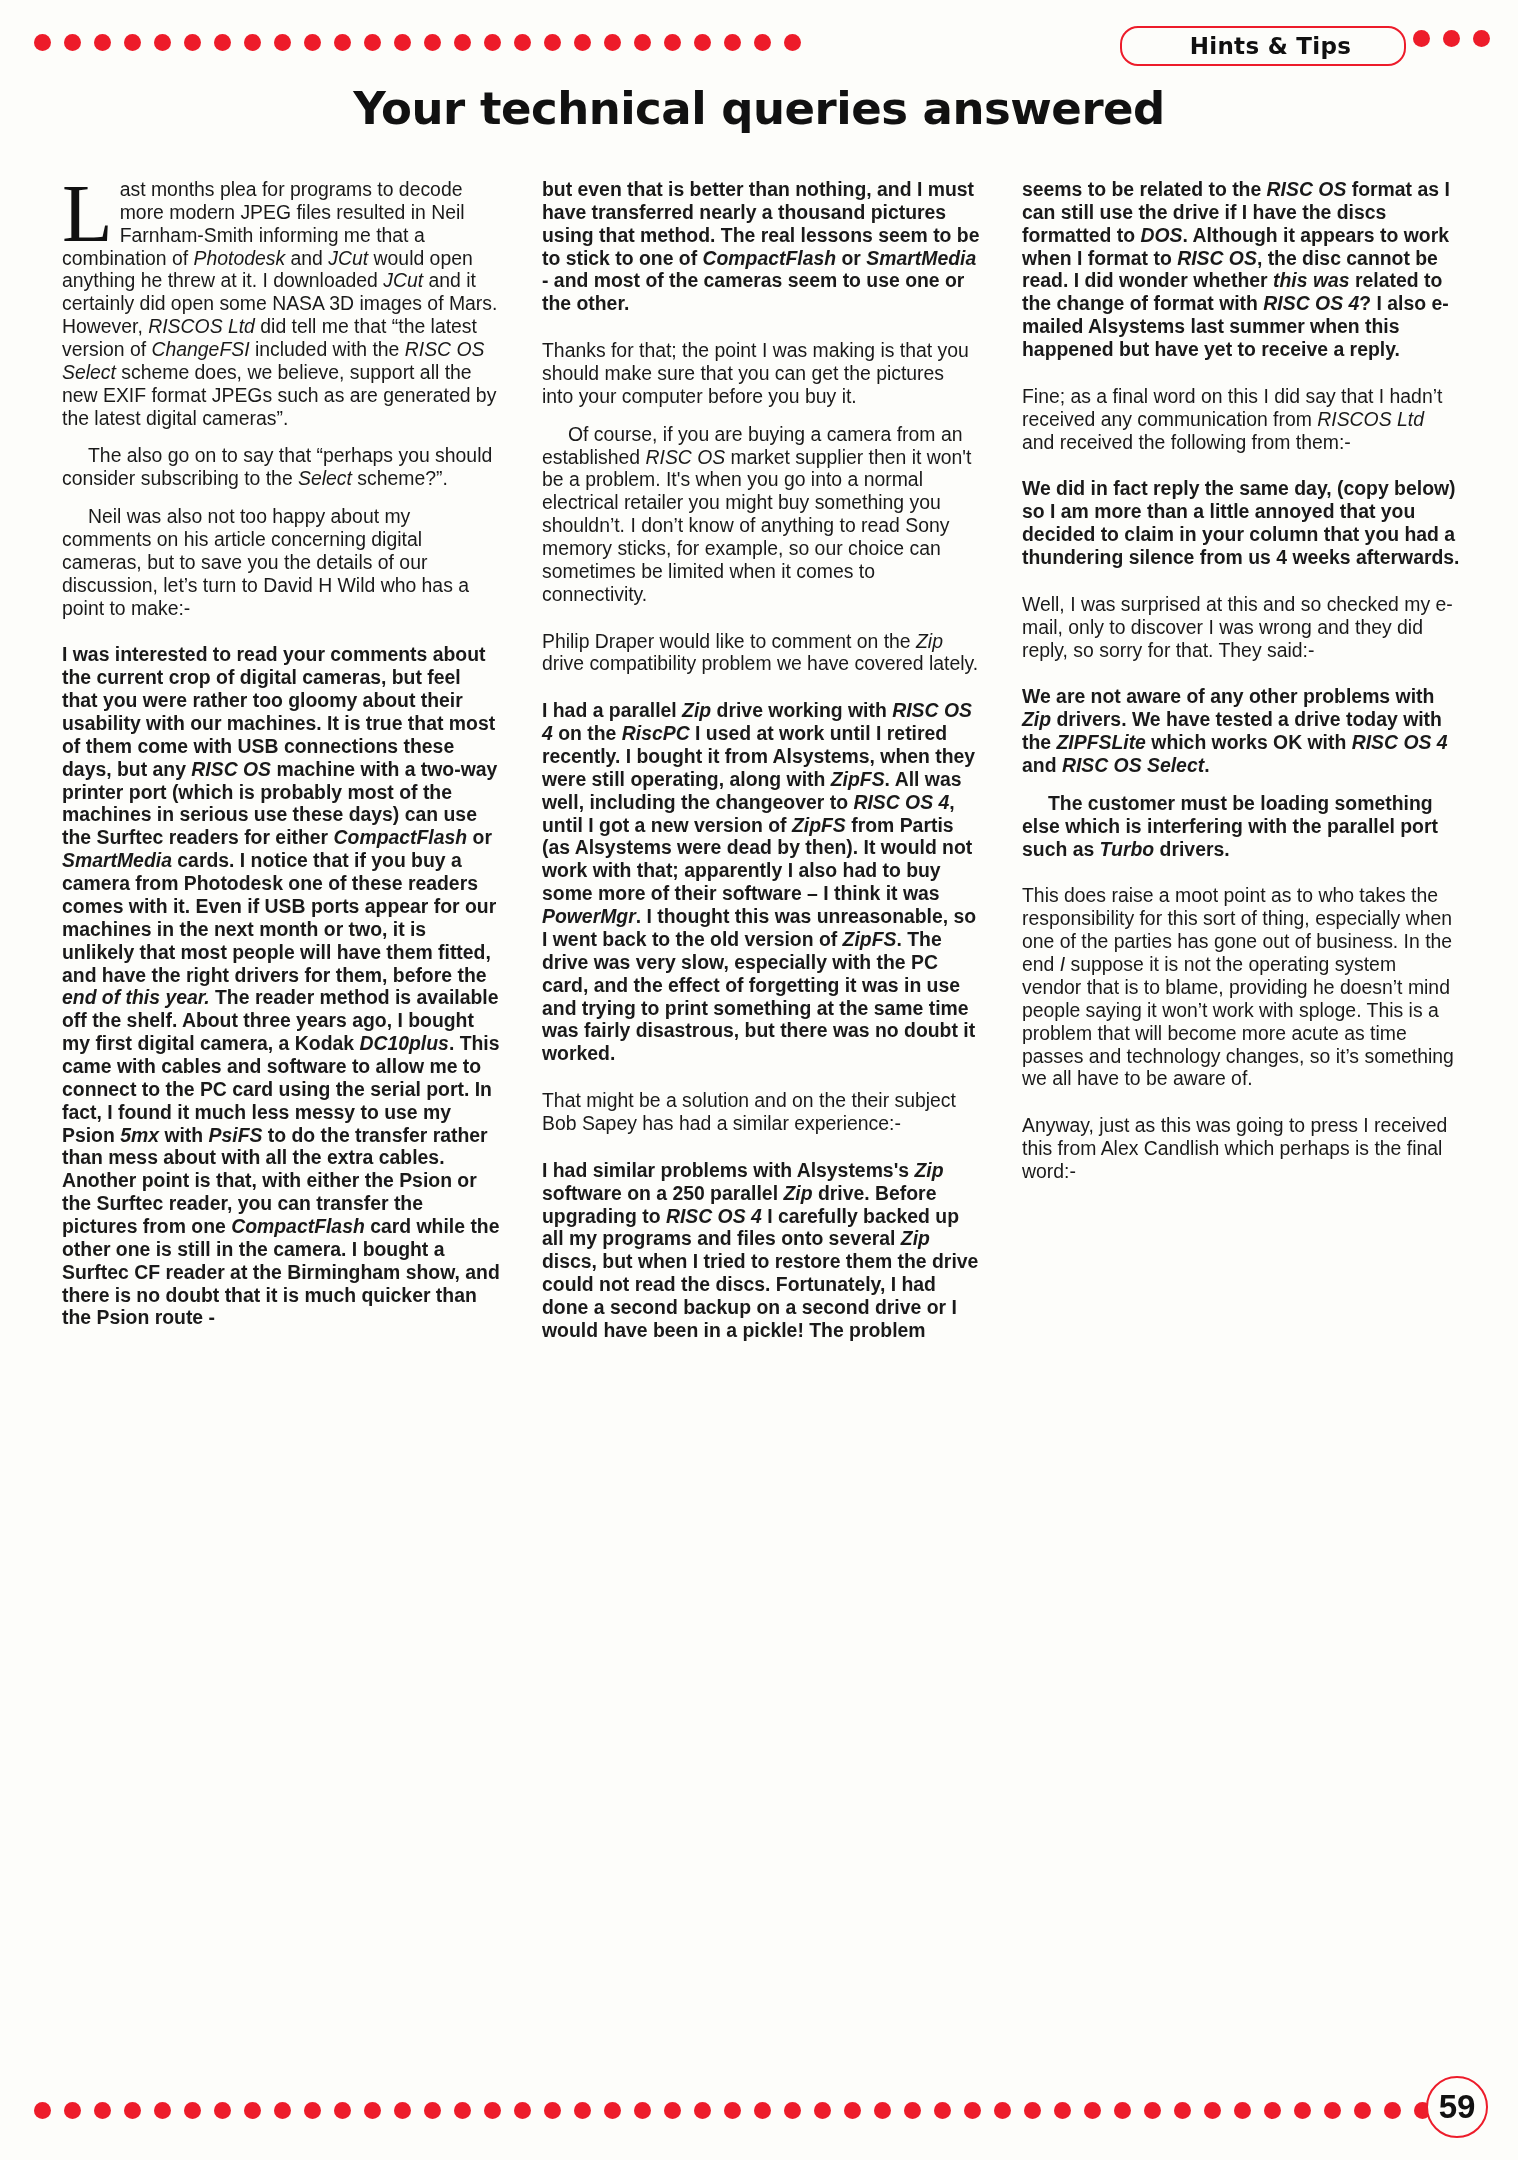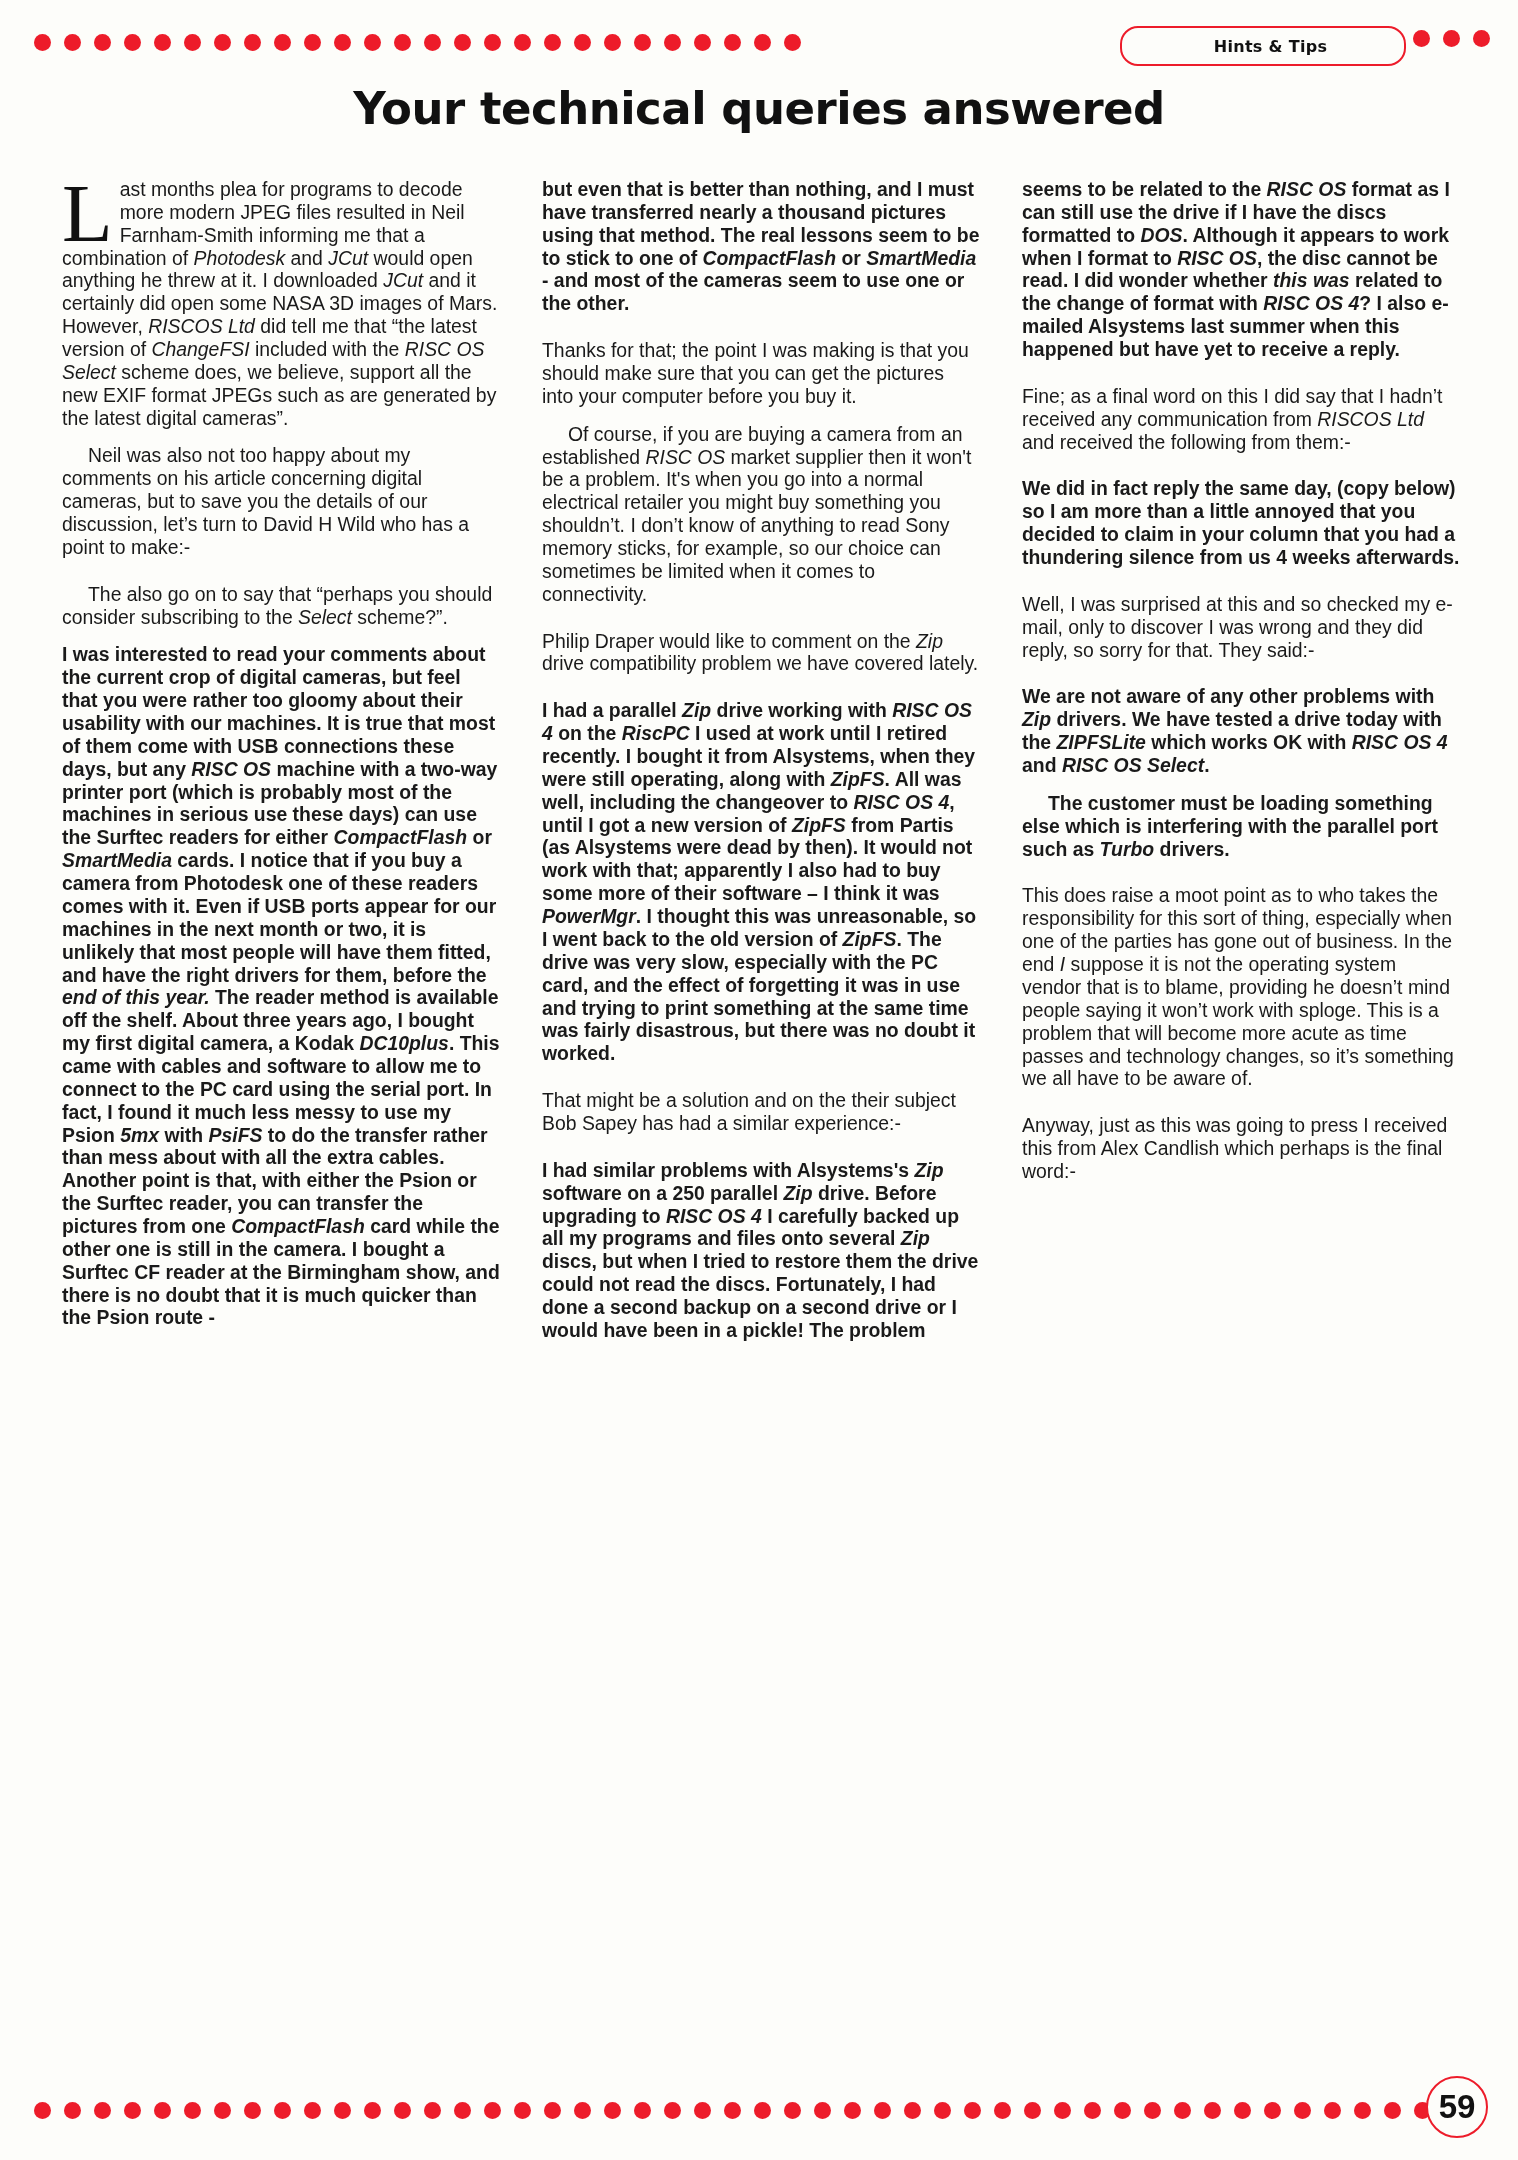--- a/index.html
+++ b/index.html
@@ -51,21 +51,21 @@
     border: 2.5px solid #ed1c2a;
     border-radius: 18px;
     background: #fdfdfa;
     display: flex;
     align-items: center;
     justify-content: center;
   }
   .hints-tab span {
     font-family: "DejaVu Sans", sans-serif;
     font-weight: bold;
-    font-size: 16px;
+    font-size: 23px;
     letter-spacing: .3px;
     color: #111;
     margin-left: 15px;
   }
   .tab-dots {
     position: absolute;
     top: 30px;
     right: 28px;
     display: flex;
     gap: 13px;
@@ -190,22 +190,22 @@
       <span class="dot"></span>
       <span class="dot"></span>
       <span class="dot"></span>
     </div>
 
   <div class="title">Your technical queries answered</div>
 
   <div class="columns">
     <div class="col">
         <p class="dropcap-para"><span class="dropcap">L</span><span>ast months plea for programs to decode more modern JPEG files resulted in Neil Farnham-Smith informing me that a combination of </span><em>Photodesk</em><span> and </span><em>JCut</em><span> would open anything he threw at it. I downloaded </span><em>JCut</em><span> and it certainly did open some NASA 3D images of Mars. However, </span><em>RISCOS Ltd</em><span> did tell me that “the latest version of </span><em>ChangeFSI</em><span> included with the </span><em>RISC OS Select</em><span> scheme does, we believe, support all the new EXIF format JPEGs such as are generated by the latest digital cameras”.</span></p>
+        <p class="indent"><span>The also go on to say that “perhaps you should consider subscribing to the </span><em>Select</em><span> scheme?”.</span></p>
         <p class="indent gap"><span>Neil was also not too happy about my comments on his article concerning digital cameras, but to save you the details of our discussion, let’s turn to David H Wild who has a point to make:-</span></p>
-        <p class="indent"><span>The also go on to say that “perhaps you should consider subscribing to the </span><em>Select</em><span> scheme?”.</span></p>
         <p class="bold"><span>I was interested to read your comments about the current crop of digital cameras, but feel that you were rather too gloomy about their usability with our machines. It is true that most of them come with USB connections these days, but any </span><em>RISC OS</em><span> machine with a two-way printer port (which is probably most of the machines in serious use these days) can use the Surftec readers for either </span><em>CompactFlash</em><span> or </span><em>SmartMedia</em><span> cards. I notice that if you buy a camera from Photodesk one of these readers comes with it. Even if USB ports appear for our machines in the next month or two, it is unlikely that most people will have them fitted, and have the right drivers for them, before the </span><em>end of this year.</em><span> The reader method is available off the shelf. About three years ago, I bought my first digital camera, a Kodak </span><em>DC10plus</em><span>. This came with cables and software to allow me to connect to the PC card using the serial port. In fact, I found it much less messy to use my Psion </span><em>5mx</em><span> with </span><em>PsiFS</em><span> to do the transfer rather than mess about with all the extra cables. Another point is that, with either the Psion or the Surftec reader, you can transfer the pictures from one </span><em>CompactFlash</em><span> card while the other one is still in the camera. I bought a Surftec CF reader at the Birmingham show, and there is no doubt that it is much quicker than the Psion route -</span></p>
       </div>
     <div class="col">
         <p class="bold gap"><span>but even that is better than nothing, and I must have transferred nearly a thousand pictures using that method. The real lessons seem to be to stick to one of </span><em>CompactFlash</em><span> or </span><em>SmartMedia</em><span> - and most of the cameras seem to use one or the other.</span></p>
         <p class=""><span>Thanks for that; the point I was making is that you should make sure that you can get the pictures into your computer before you buy it.</span></p>
         <p class="indent gap"><span>Of course, if you are buying a camera from an established </span><em>RISC OS</em><span> market supplier then it won't be a problem. It's when you go into a normal electrical retailer you might buy something you shouldn’t. I don’t know of anything to read Sony memory sticks, for example, so our choice can sometimes be limited when it comes to connectivity.</span></p>
         <p class="gap"><span>Philip Draper would like to comment on the </span><em>Zip</em><span> drive compatibility problem we have covered lately.</span></p>
         <p class="bold gap"><span>I had a parallel </span><em>Zip</em><span> drive working with </span><em>RISC OS 4</em><span> on the </span><em>RiscPC</em><span> I used at work until I retired recently. I bought it from Alsystems, when they were still operating, along with </span><em>ZipFS</em><span>. All was well, including the changeover to </span><em>RISC OS 4</em><span>, until I got a new version of </span><em>ZipFS</em><span> from Partis (as Alsystems were dead by then). It would not work with that; apparently I also had to buy some more of their software – I think it was </span><em>PowerMgr</em><span>. I thought this was unreasonable, so I went back to the old version of </span><em>ZipFS</em><span>. The drive was very slow, especially with the PC card, and the effect of forgetting it was in use and trying to print something at the same time was fairly disastrous, but there was no doubt it worked.</span></p>
         <p class="gap"><span>That might be a solution and on the their subject Bob Sapey has had a similar experience:-</span></p>
         <p class="bold"><span>I had similar problems with Alsystems's </span><em>Zip</em><span> software on a 250 parallel </span><em>Zip</em><span> drive. Before upgrading to </span><em>RISC OS 4</em><span> I carefully backed up all my programs and files onto several </span><em>Zip</em><span> discs, but when I tried to restore them the drive could not read the discs. Fortunately, I had done a second backup on a second drive or I would have been in a pickle! The problem</span></p>

